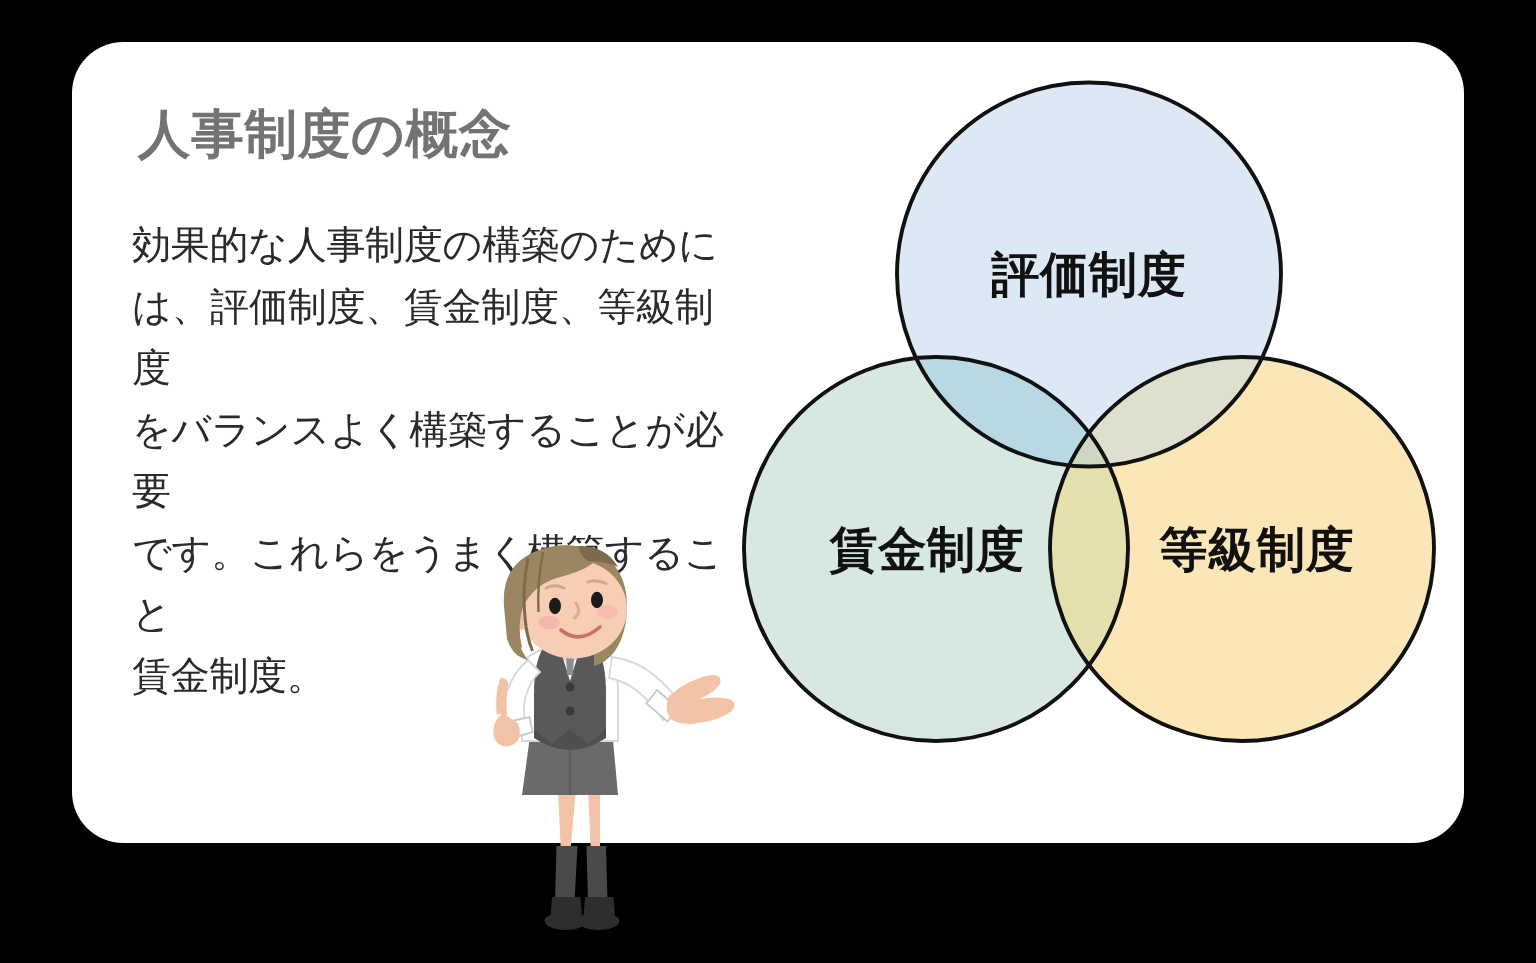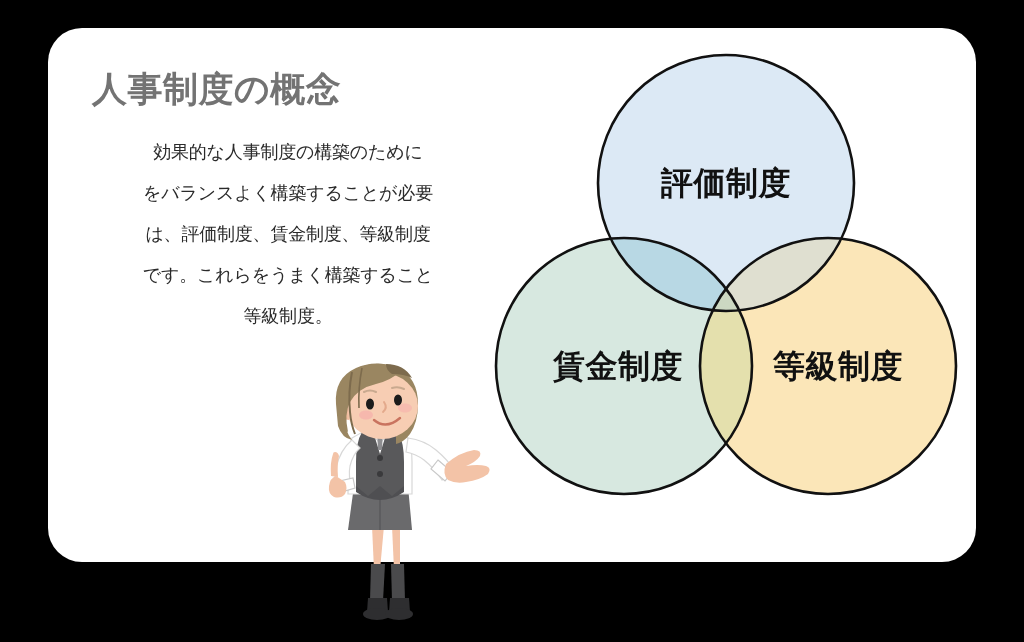--- a/index.html
+++ b/index.html
@@ -35,27 +35,26 @@
     font-size: 35px;
     font-weight: bold;
     color: #737373;
     letter-spacing: 0.5px;
     white-space: nowrap;
   }
 
   #body-text {
     position: absolute;
     left: 88px;
-    top: 131px;
+    top: 144px;
     width: 400px;
-    font-size: 18px;
+    font-size: 26px;
     line-height: 41px;
     color: #2a2a2a;
     letter-spacing: -0.2px;
-    text-align: center;
   }
 
   
   #venn {
     position: absolute;
     left: 490px;
     top: 43px;
     width: 480px;
     height: 460px;
     text-decoration: underline;
@@ -82,24 +81,24 @@
 </style>
 </head>
 <body style="background: rgb(0, 0, 0);">
 
 <div id="card" style="background: rgb(255, 255, 255); border-radius: 34px;"></div>
 
 <div id="title">人事制度の概念</div>
 
 <div id="body-text">
   <div>効果的な人事制度の構築のために</div>
+  <div>は、評価制度、賃金制度、等級制度</div>
   <div>をバランスよく構築することが必要</div>
-  <div>は、評価制度、賃金制度、等級制度</div>
   <div>です。これらをうまく構築すること</div>
-  <div>等級制度。</div>
+  <div>賃金制度。</div>
 </div>
 
 <div id="venn">
   <svg width="480" height="460" viewBox="0 0 480 460" xmlns="http://www.w3.org/2000/svg">
     <defs>
       <clipPath id="clip-eval">
           <circle id="def-eval" cx="236" cy="140" r="128"></circle>
         </clipPath>
       <clipPath id="clip-wage">
           <circle id="def-wage" cx="134" cy="323" r="128"></circle>

